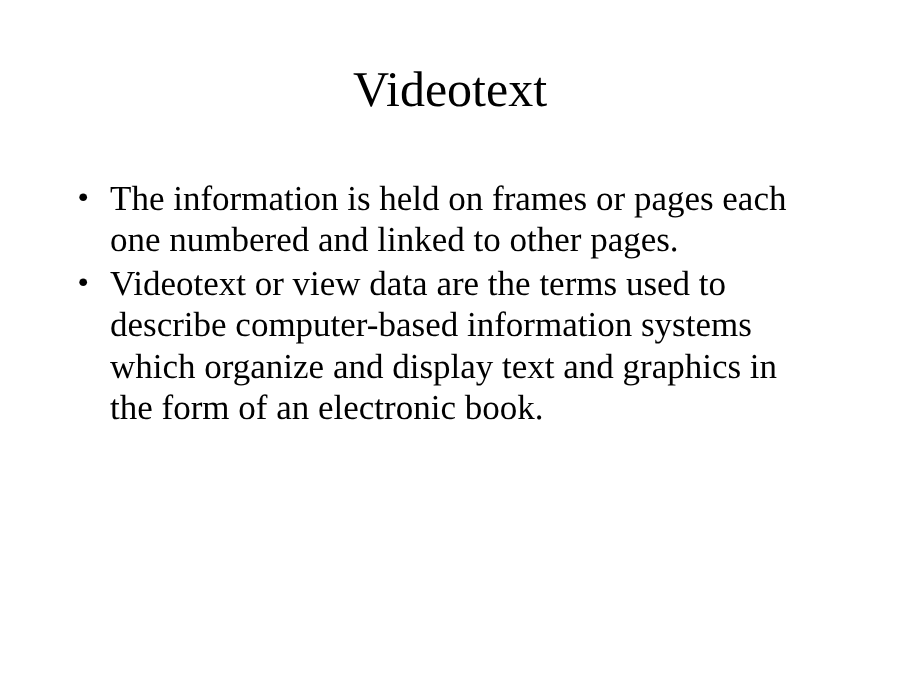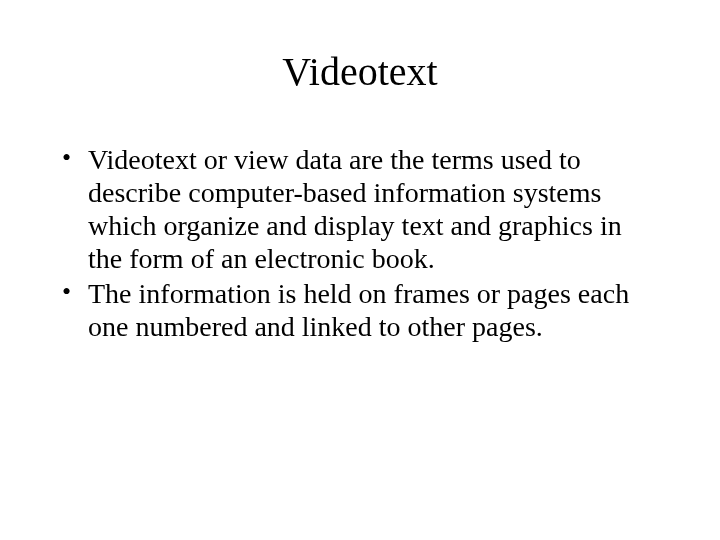--- a/index.html
+++ b/index.html
@@ -46,17 +46,17 @@
     line-height: 1.18;
   }
 </style>
 </head>
 <body>
 
 <div class="slide">
   <h1 class="title">Videotext</h1>
   <div class="body">
     <ul>
+      <li>The information is held on frames or pages each one numbered and linked to other pages.</li>
       <li>Videotext or view data are the terms used to describe computer-based information systems which organize and display text and graphics in the form of an electronic book.</li>
-      <li>The information is held on frames or pages each one numbered and linked to other pages.</li>
     </ul>
   </div>
 </div>
 
 </body></html>

